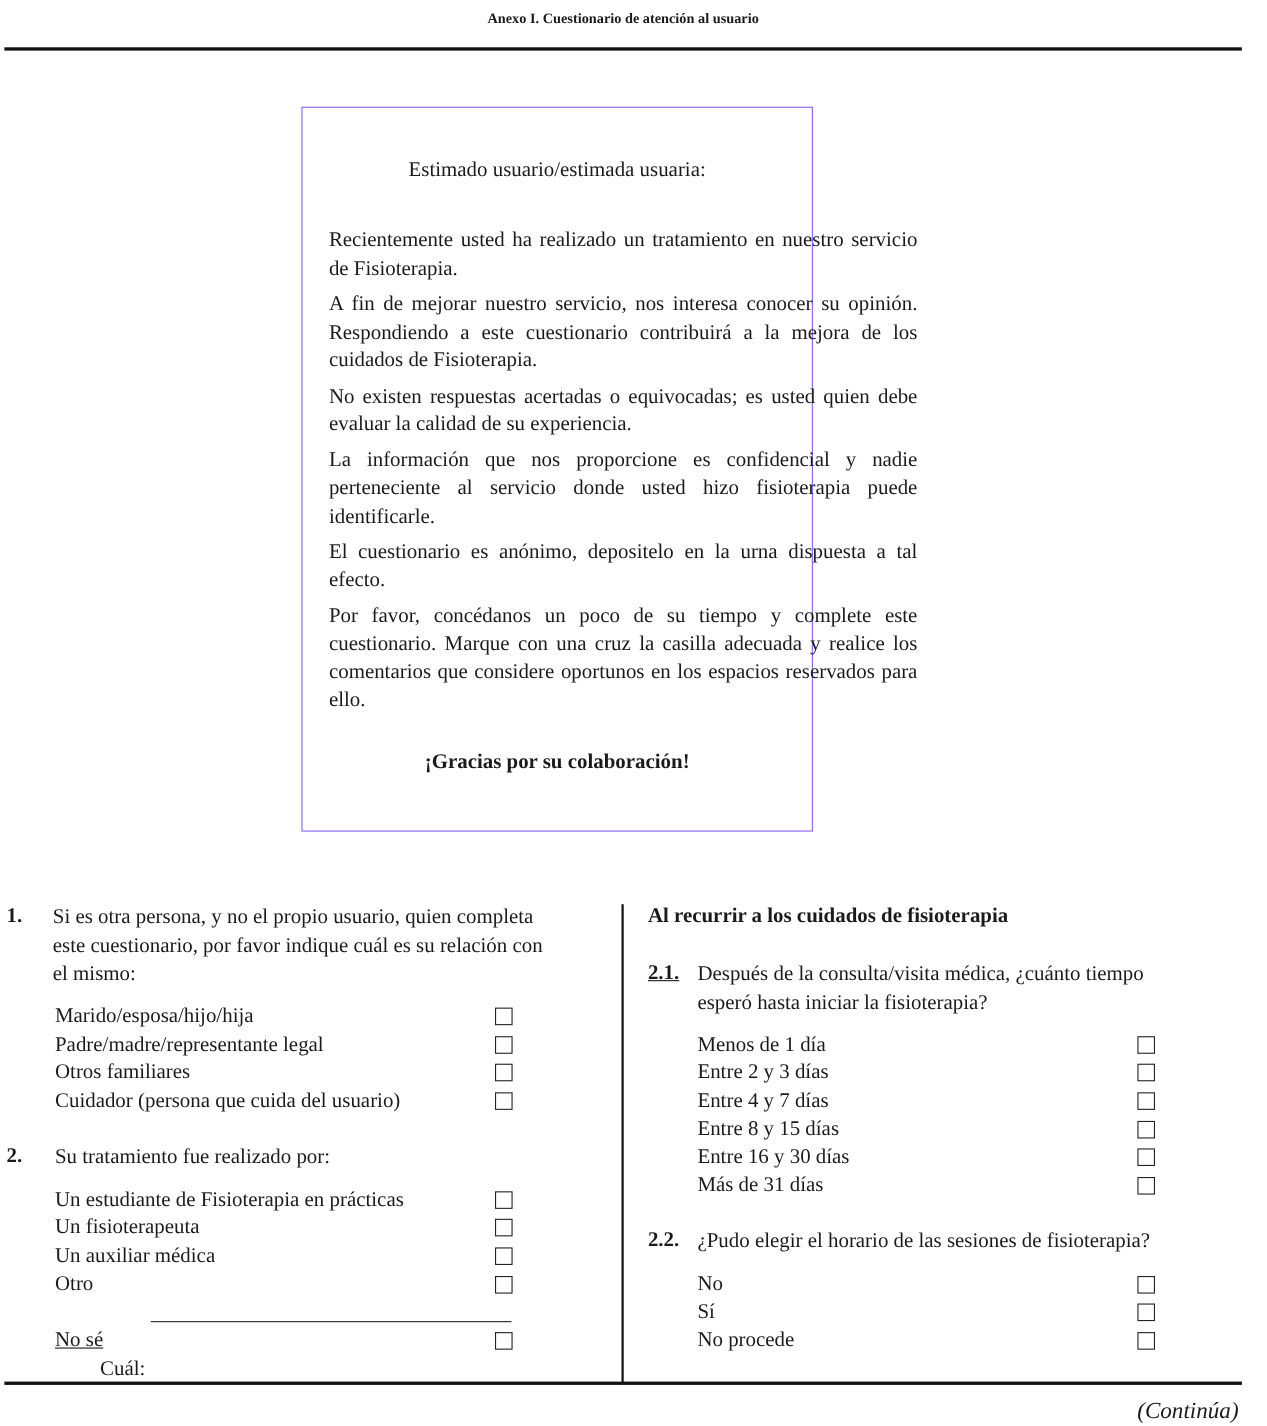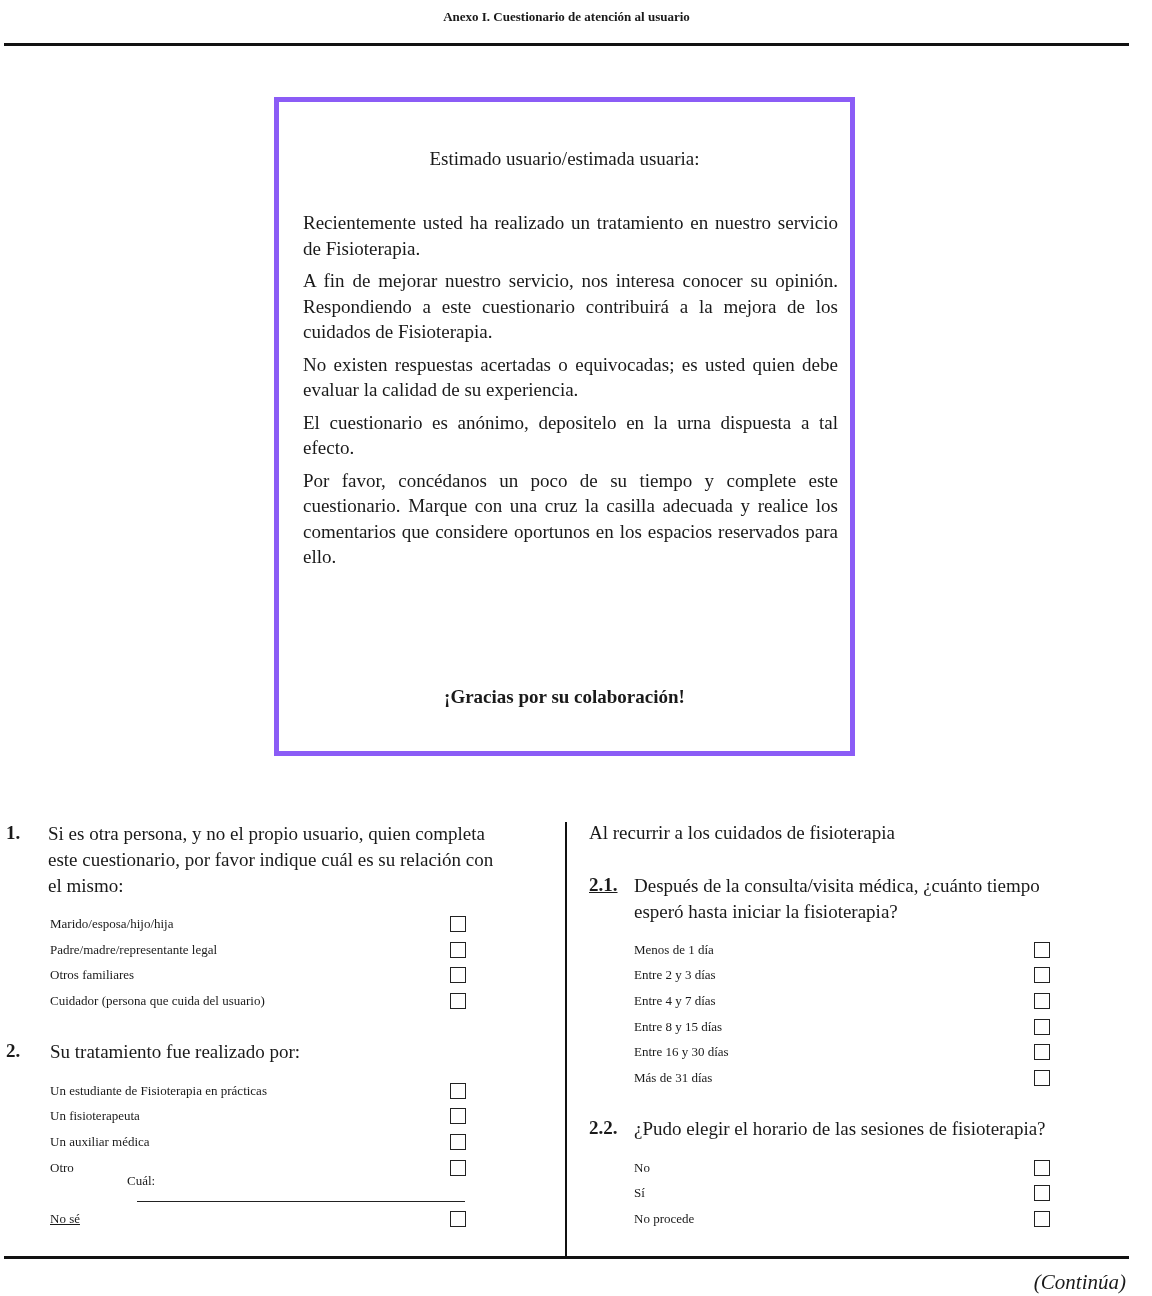--- a/index.html
+++ b/index.html
@@ -1,46 +1,47 @@
 <!DOCTYPE html>
 <html><head>
 <meta charset="utf-8">
 <style>
   html, body { margin: 0; padding: 0; background: #ffffff; }
   body { width: 1152px; height: 1296px; position: relative; overflow: hidden;
          font-family: "Liberation Serif", "DejaVu Serif", serif; color: #1a1a1a; }
   .abs { position: absolute; }
   .title { left: 0; width: 1133px; top: 9px; text-align: center; font-weight: bold; font-size: 13px; }
   .rule { left: 4px; width: 1125px; height: 3px; background: #111; }
-  .letter-box { left: 274px; top: 97px; width: 581px; height: 659px; border: 5px solid #8b5cf6; box-sizing: border-box; }
+  .letter-box { left: 274px; top: 97px; width: 465px; height: 659px; border: 1px solid #8b5cf6; box-sizing: border-box; }
   .greeting { left: 0; width: 100%; top: 46px; text-align: center; font-size: 19px; }
   .para-wrap { left: 24px; width: 535px; top: 108px; font-size: 19px; line-height: 25.5px; text-align: justify; }
   .para-wrap p { margin: 0 0 7px 0; }
   .thanks { left: 0; width: 100%; top: 584px; text-align: center; font-weight: bold; font-size: 19px; }
   .divider { left: 565px; top: 822px; width: 2px; height: 436px; background: #111; }
   .qnum { font-weight: bold; font-size: 19px; }
   .qtext { font-size: 19px; line-height: 26px; }
-  .opt { font-size: 13px; line-height: 25.5px; }
+  .opt { font-size: 19px; line-height: 25.5px; }
   .cb { width: 14px; height: 14px; border: 1.5px solid #222; box-sizing: content-box; background: #fff; }
-  .section-head { font-weight: normal; font-size: 19px; }
+  .section-head { font-weight: bold; font-size: 19px; }
   .cual-line { height: 1px; background: #222; }
   .continua { right: 26px; top: 1270px; font-style: italic; font-size: 21px; }
 </style>
 </head>
 <body>
 
 <div class="abs title">Anexo I. Cuestionario de atención al usuario</div>
 <div class="abs rule" style="top:43px;"></div>
 
 <div class="abs letter-box">
   <div class="abs greeting">Estimado usuario/estimada usuaria:</div>
   <div class="abs para-wrap">
     <p>Recientemente usted ha realizado un tratamiento en nuestro servicio de Fisioterapia.</p>
     <p>A fin de mejorar nuestro servicio, nos interesa conocer su opinión. Respondiendo a este cuestionario contribuirá a la mejora de los cuidados de Fisioterapia.</p>
     <p>No existen respuestas acertadas o equivocadas; es usted quien debe evaluar la calidad de su experiencia.</p>
+    <p>La información que nos proporcione es confidencial y nadie perteneciente al servicio donde usted hizo fisioterapia puede identificarle.</p>
     <p>El cuestionario es anónimo, depositelo en la urna dispuesta a tal efecto.</p>
     <p>Por favor, concédanos un poco de su tiempo y complete este cuestionario. Marque con una cruz la casilla adecuada y realice los comentarios que considere oportunos en los espacios reservados para ello.</p>
   </div>
   <div class="abs thanks">¡Gracias por su colaboración!</div>
 </div>
 
 <div class="abs qnum" style="left:6px; top:822px;">1.</div>
 <div class="abs qtext" style="left:48px; top:821px;">
   <div>Si es otra persona, y no el propio usuario, quien completa</div>
   <div>este cuestionario, por favor indique cuál es su relación con</div>
@@ -61,21 +62,21 @@
 
 <div class="abs opt" style="left:50px; top:1078px;">Un estudiante de Fisioterapia en prácticas</div>
 <div class="abs cb" style="left:450px; top:1083px;"></div>
 <div class="abs opt" style="left:50px; top:1103px;">Un fisioterapeuta</div>
 <div class="abs cb" style="left:450px; top:1108px;"></div>
 <div class="abs opt" style="left:50px; top:1129px;">Un auxiliar médica</div>
 <div class="abs cb" style="left:450px; top:1134px;"></div>
 <div class="abs opt" style="left:50px; top:1155px;">Otro</div>
 <div class="abs cb" style="left:450px; top:1160px;"></div>
 
-<div class="abs opt" style="left:91px; top:1168px;margin-left:36px;">Cuál:</div>
+<div class="abs opt" style="left:91px; top:1232px;">Cuál:</div>
 <div class="abs" style="left:137px; top:1182px; width:328px; height:20px;"></div>
 <div class="abs cual-line" style="left:137px; top:1201px; width:328px;"></div>
 
 <div class="abs opt" style="left:50px; top:1206px;text-decoration:underline;">No sé</div>
 <div class="abs cb" style="left:450px; top:1211px;"></div>
 
 <div class="abs divider"></div>
 
 <div class="abs section-head" style="left:589px; top:822px;">Al recurrir a los cuidados de fisioterapia</div>
 

